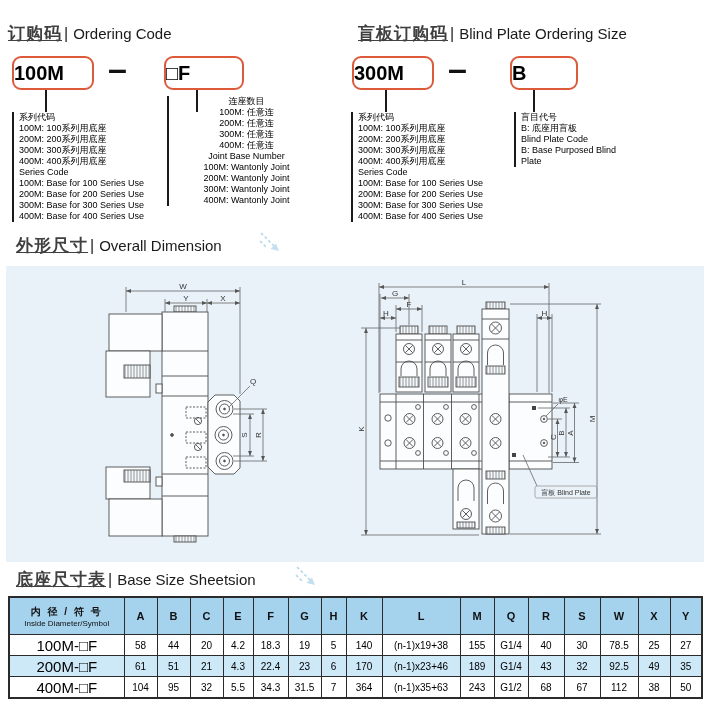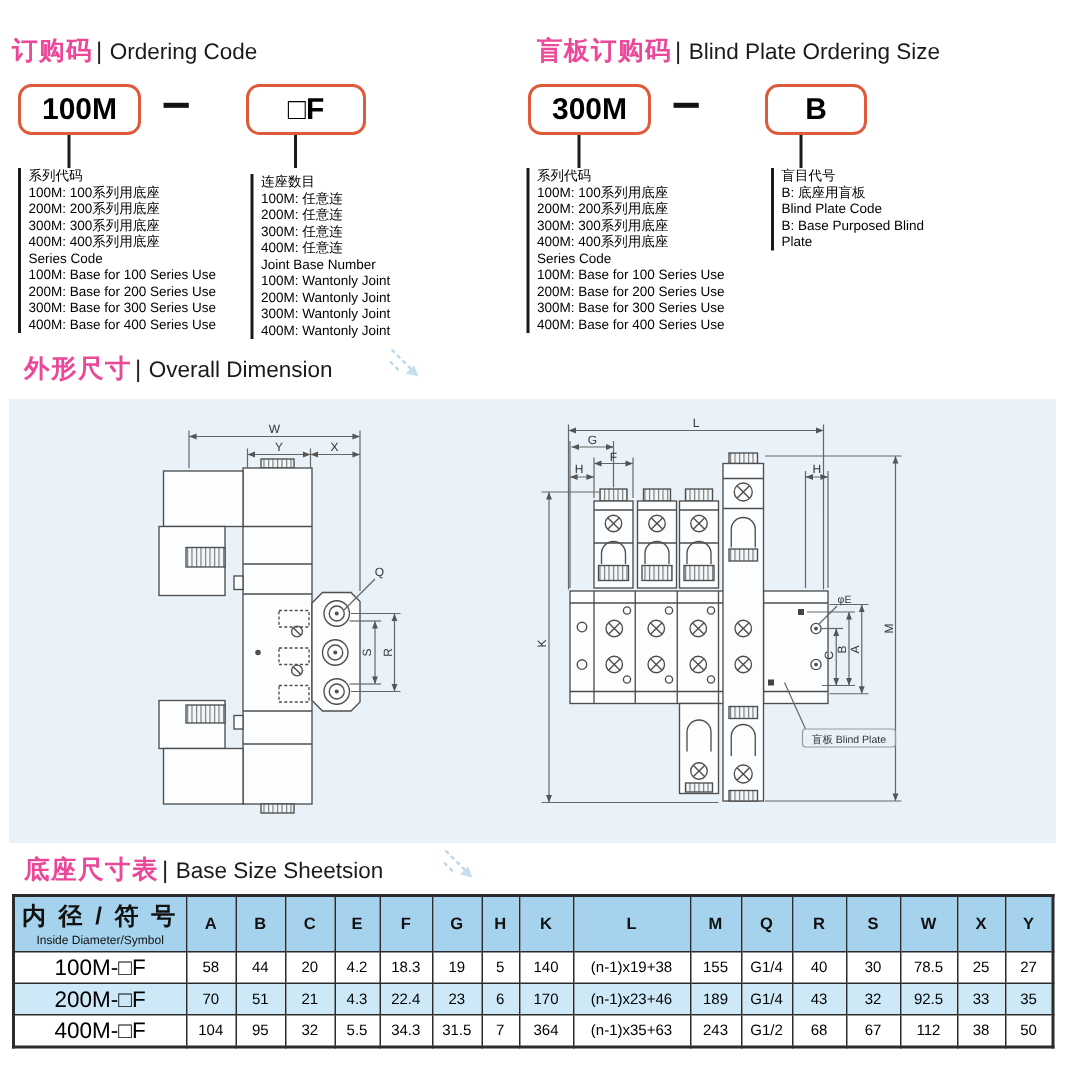--- a/index.html
+++ b/index.html
@@ -1,43 +1,43 @@
 <!DOCTYPE html>
 <html><head>
 <meta charset="utf-8">
 <style>
   html,body{margin:0;padding:0;background:#ffffff;}
   body{font-family:"Liberation Sans","DejaVu Sans",sans-serif;color:#111;}
   #page{position:relative;width:710px;height:719px;background:#fff;overflow:hidden;}
 
   .sec-title{position:absolute;white-space:nowrap;}
-  .sec-title .zh{font-weight:bold;font-size:17px;color:#ec4899;letter-spacing:1px;}
+  .sec-title .zh{font-weight:bold;font-size:17px;color:#404040;letter-spacing:1px;text-decoration:underline;}
   .sec-title .pipe{font-size:16px;color:#222;margin:0 5px 0 2px;font-weight:normal;}
   .sec-title .en{font-size:15px;color:#1a1a1a;}
 
   .code-box{position:absolute;border:2px solid #dd5a3a;border-radius:9px;background:#fff;
-    text-align:center;font-weight:bold;font-size:20px;color:#000;}
+    font-weight:bold;font-size:20px;color:#000;}
   .dash{position:absolute;font-weight:bold;font-size:34px;color:#111;line-height:20px;}
   .vline{position:absolute;width:2px;background:#1a1a1a;}
 
   .ann{position:absolute;border-left:2px solid #1a1a1a;padding-left:5px;
     font-size:9px;line-height:11px;font-weight:normal;color:#000;}
   .ann div{white-space:nowrap;}
 
   .panel{position:absolute;background:#e9f2f9;}
 
   .arrow-icon{position:absolute;}
 
   .tbl-wrap{position:absolute;}
   table.dim{border-collapse:collapse;table-layout:fixed;width:693px;background:#fff;
     border:2px solid #2b2b2b;}
   table.dim th,table.dim td{border:1px solid #2b2b2b;text-align:center;vertical-align:middle;
     padding:0;overflow:hidden;}
   table.dim thead th{background:#a5d2ec;height:36px;font-size:11px;font-weight:bold;color:#111;}
-  table.dim thead th .h-zh{font-size:16px;font-weight:bold;letter-spacing:2px;}
+  table.dim thead th .h-zh{font-size:10px;font-weight:bold;letter-spacing:2px;}
   table.dim thead th .h-en{font-size:8px;font-weight:normal;letter-spacing:0;}
   table.dim tbody td{height:20px;font-size:10px;color:#000;background:#fff;}
   table.dim tbody tr:nth-child(even) td{background:#cde8f7;}
   table.dim tbody td.lbl{font-size:15px;}
 
   svg text{font-family:"Liberation Sans","DejaVu Sans",sans-serif;fill:#333;}
 </style>
 </head>
 <body>
 
@@ -60,21 +60,21 @@
     <div>200M: 200系列用底座</div>
     <div>300M: 300系列用底座</div>
     <div>400M: 400系列用底座</div>
     <div>Series Code</div>
     <div>100M: Base for 100 Series Use</div>
     <div>200M: Base for 200 Series Use</div>
     <div>300M: Base for 300 Series Use</div>
     <div>400M: Base for 400 Series Use</div>
   </div>
 
-  <div class="ann" style="left:167px;top:116px;width:145px;">
+  <div class="ann" style="left:167px;top:96px;width:145px;text-align:center;">
     <div>连座数目</div>
     <div>100M: 任意连</div>
     <div>200M: 任意连</div>
     <div>300M: 任意连</div>
     <div>400M: 任意连</div>
     <div>Joint Base Number</div>
     <div>100M: Wantonly Joint</div>
     <div>200M: Wantonly Joint</div>
     <div>300M: Wantonly Joint</div>
     <div>400M: Wantonly Joint</div>
@@ -429,35 +429,35 @@
             <td>155</td>
             <td>G1/4</td>
             <td>40</td>
             <td>30</td>
             <td>78.5</td>
             <td>25</td>
             <td>27</td>
           </tr>
           <tr>
             <td class="lbl">200M-□F</td>
-            <td>70</td>
+            <td>61</td>
             <td>51</td>
             <td>21</td>
             <td>4.3</td>
             <td>22.4</td>
             <td>23</td>
             <td>6</td>
             <td>170</td>
             <td>(n-1)x23+46</td>
             <td>189</td>
             <td>G1/4</td>
             <td>43</td>
             <td>32</td>
             <td>92.5</td>
-            <td>33</td>
+            <td>49</td>
             <td>35</td>
           </tr>
           <tr>
             <td class="lbl">400M-□F</td>
             <td>104</td>
             <td>95</td>
             <td>32</td>
             <td>5.5</td>
             <td>34.3</td>
             <td>31.5</td>

